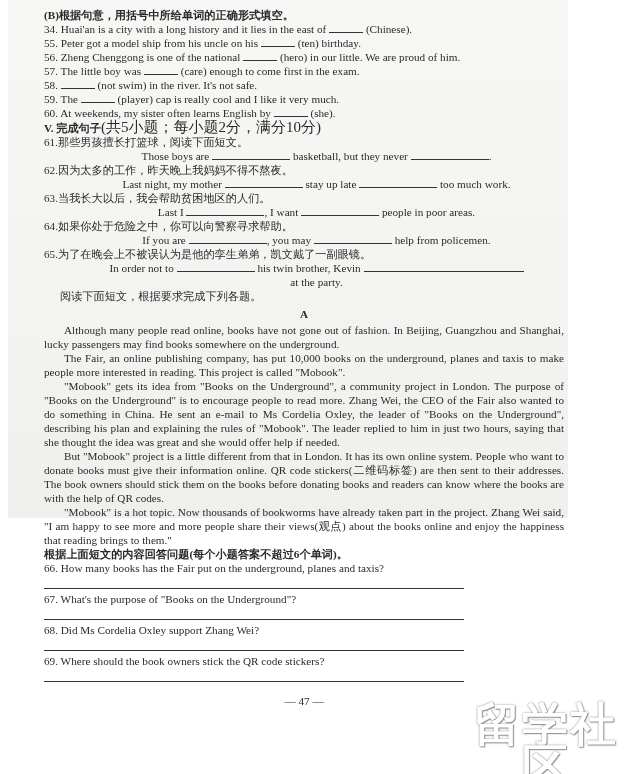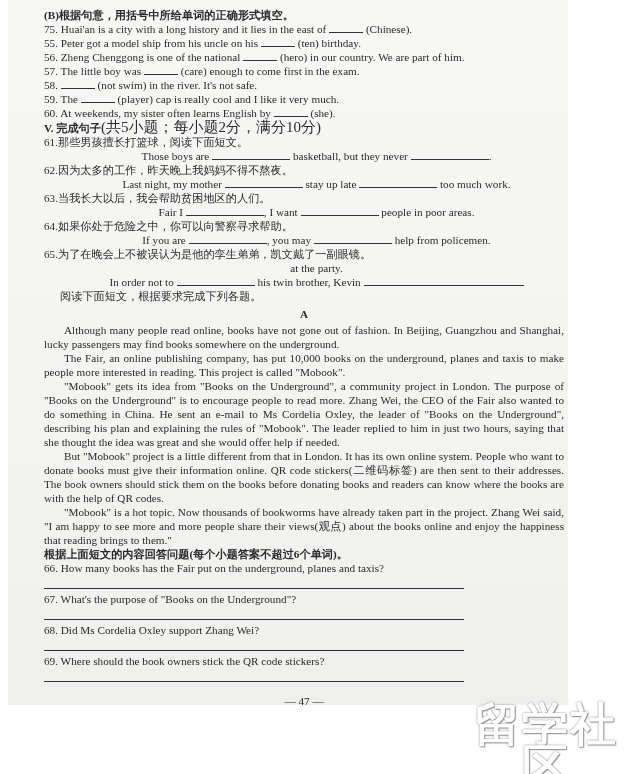--- a/index.html
+++ b/index.html
@@ -3,21 +3,21 @@
 <meta charset="utf-8">
 <style>
   html, body { margin:0; padding:0; }
   body {
     width:634px; height:774px; overflow:hidden; position:relative;
     background:#ffffff;
     font-family:"Liberation Serif", "DejaVu Serif", serif;
     color:#2a2a2a;
   }
   .page {
-    position:absolute; left:8px; top:0; width:560px; height:705px;
+    position:absolute; left:8px; top:0; width:560px; height:518px;
     background:linear-gradient(180deg,#f7f7f5 0%,#f3f3f1 60%,#efefed 100%);
   }
   .content {
     position:absolute; left:36px; top:8px; width:520px;
     font-size:11.2px; line-height:14px;
   }
   .line { white-space:nowrap; }
   .indent { padding-left:16px; }
   .indent2 { padding-left:25px;text-align:center; }
   .para { text-indent:20px; text-align:justify; white-space:normal; }
@@ -40,36 +40,36 @@
 </style>
 </head>
 <body>
 
 <div class="page">
   <div class="content">
 
     <div class="line bold">(B)根据句意，用括号中所给单词的正确形式填空。</div>
 
     <div class="line">
-      <span>75.</span>
+      <span>34.</span>
       <span>Huai'an is a city with a long history and it lies in the east of</span>
       <span class="blank b-s"></span>
       <span>(Chinese).</span>
     </div>
     <div class="line">
       <span>55.</span>
       <span>Peter got a model ship from his uncle on his</span>
       <span class="blank b-s"></span>
       <span>(ten) birthday.</span>
     </div>
     <div class="line">
       <span>56.</span>
       <span>Zheng Chenggong is one of the national</span>
       <span class="blank b-s"></span>
-      <span>(hero) in our country. We are part of him.</span>
+      <span>(hero) in our little. We are proud of him.</span>
     </div>
     <div class="line">
       <span>57.</span>
       <span>The little boy was</span>
       <span class="blank b-s"></span>
       <span>(care) enough to come first in the exam.</span>
     </div>
     <div class="line">
       <span>58.</span>
       <span class="blank b-s"></span>
@@ -107,44 +107,44 @@
         <span>Last night, my mother</span>
         <span class="blank b-m"></span>
         <span>stay up late</span>
         <span class="blank b-m"></span>
         <span>too much work.</span>
       </div>
     </div>
     <div>
       <div class="line"><span>63.</span><span>当我长大以后，我会帮助贫困地区的人们。</span></div>
       <div class="line indent2">
-        <span>Fair I</span>
+        <span>Last I</span>
         <span class="blank b-m"></span><span>, I want</span>
         <span class="blank b-m"></span>
         <span>people in poor areas.</span>
       </div>
     </div>
     <div>
       <div class="line"><span>64.</span><span>如果你处于危险之中，你可以向警察寻求帮助。</span></div>
       <div class="line indent2">
         <span>If you are</span>
         <span class="blank b-m"></span><span>, you may</span>
         <span class="blank b-m"></span>
         <span>help from policemen.</span>
       </div>
     </div>
     <div>
       <div class="line"><span>65.</span><span>为了在晚会上不被误认为是他的孪生弟弟，凯文戴了一副眼镜。</span></div>
-      <div class="line indent2">at the party.</div>
       <div class="line indent2">
         <span>In order not to</span>
         <span class="blank b-m"></span>
         <span>his twin brother, Kevin</span>
         <span class="blank b-l"></span>
       </div>
+      <div class="line indent2">at the party.</div>
     </div>
 
     <div class="line indent">阅读下面短文，根据要求完成下列各题。</div>
 
     <div class="center">A</div>
 
     <div>
       <div class="para">Although many people read online, books have not gone out of fashion. In Beijing, Guangzhou and Shanghai, lucky passengers may find books somewhere on the underground.</div>
       <div class="para">The Fair, an online publishing company, has put 10,000 books on the underground, planes and taxis to make people more interested in reading. This project is called "Mobook".</div>
       <div class="para">"Mobook" gets its idea from "Books on the Underground", a community project in London. The purpose of "Books on the Underground" is to encourage people to read more. Zhang Wei, the CEO of the Fair also wanted to do something in China. He sent an e-mail to Ms Cordelia Oxley, the leader of "Books on the Underground", describing his plan and explaining the rules of "Mobook". The leader replied to him in just two hours, saying that she thought the idea was great and she would offer help if needed.</div>

